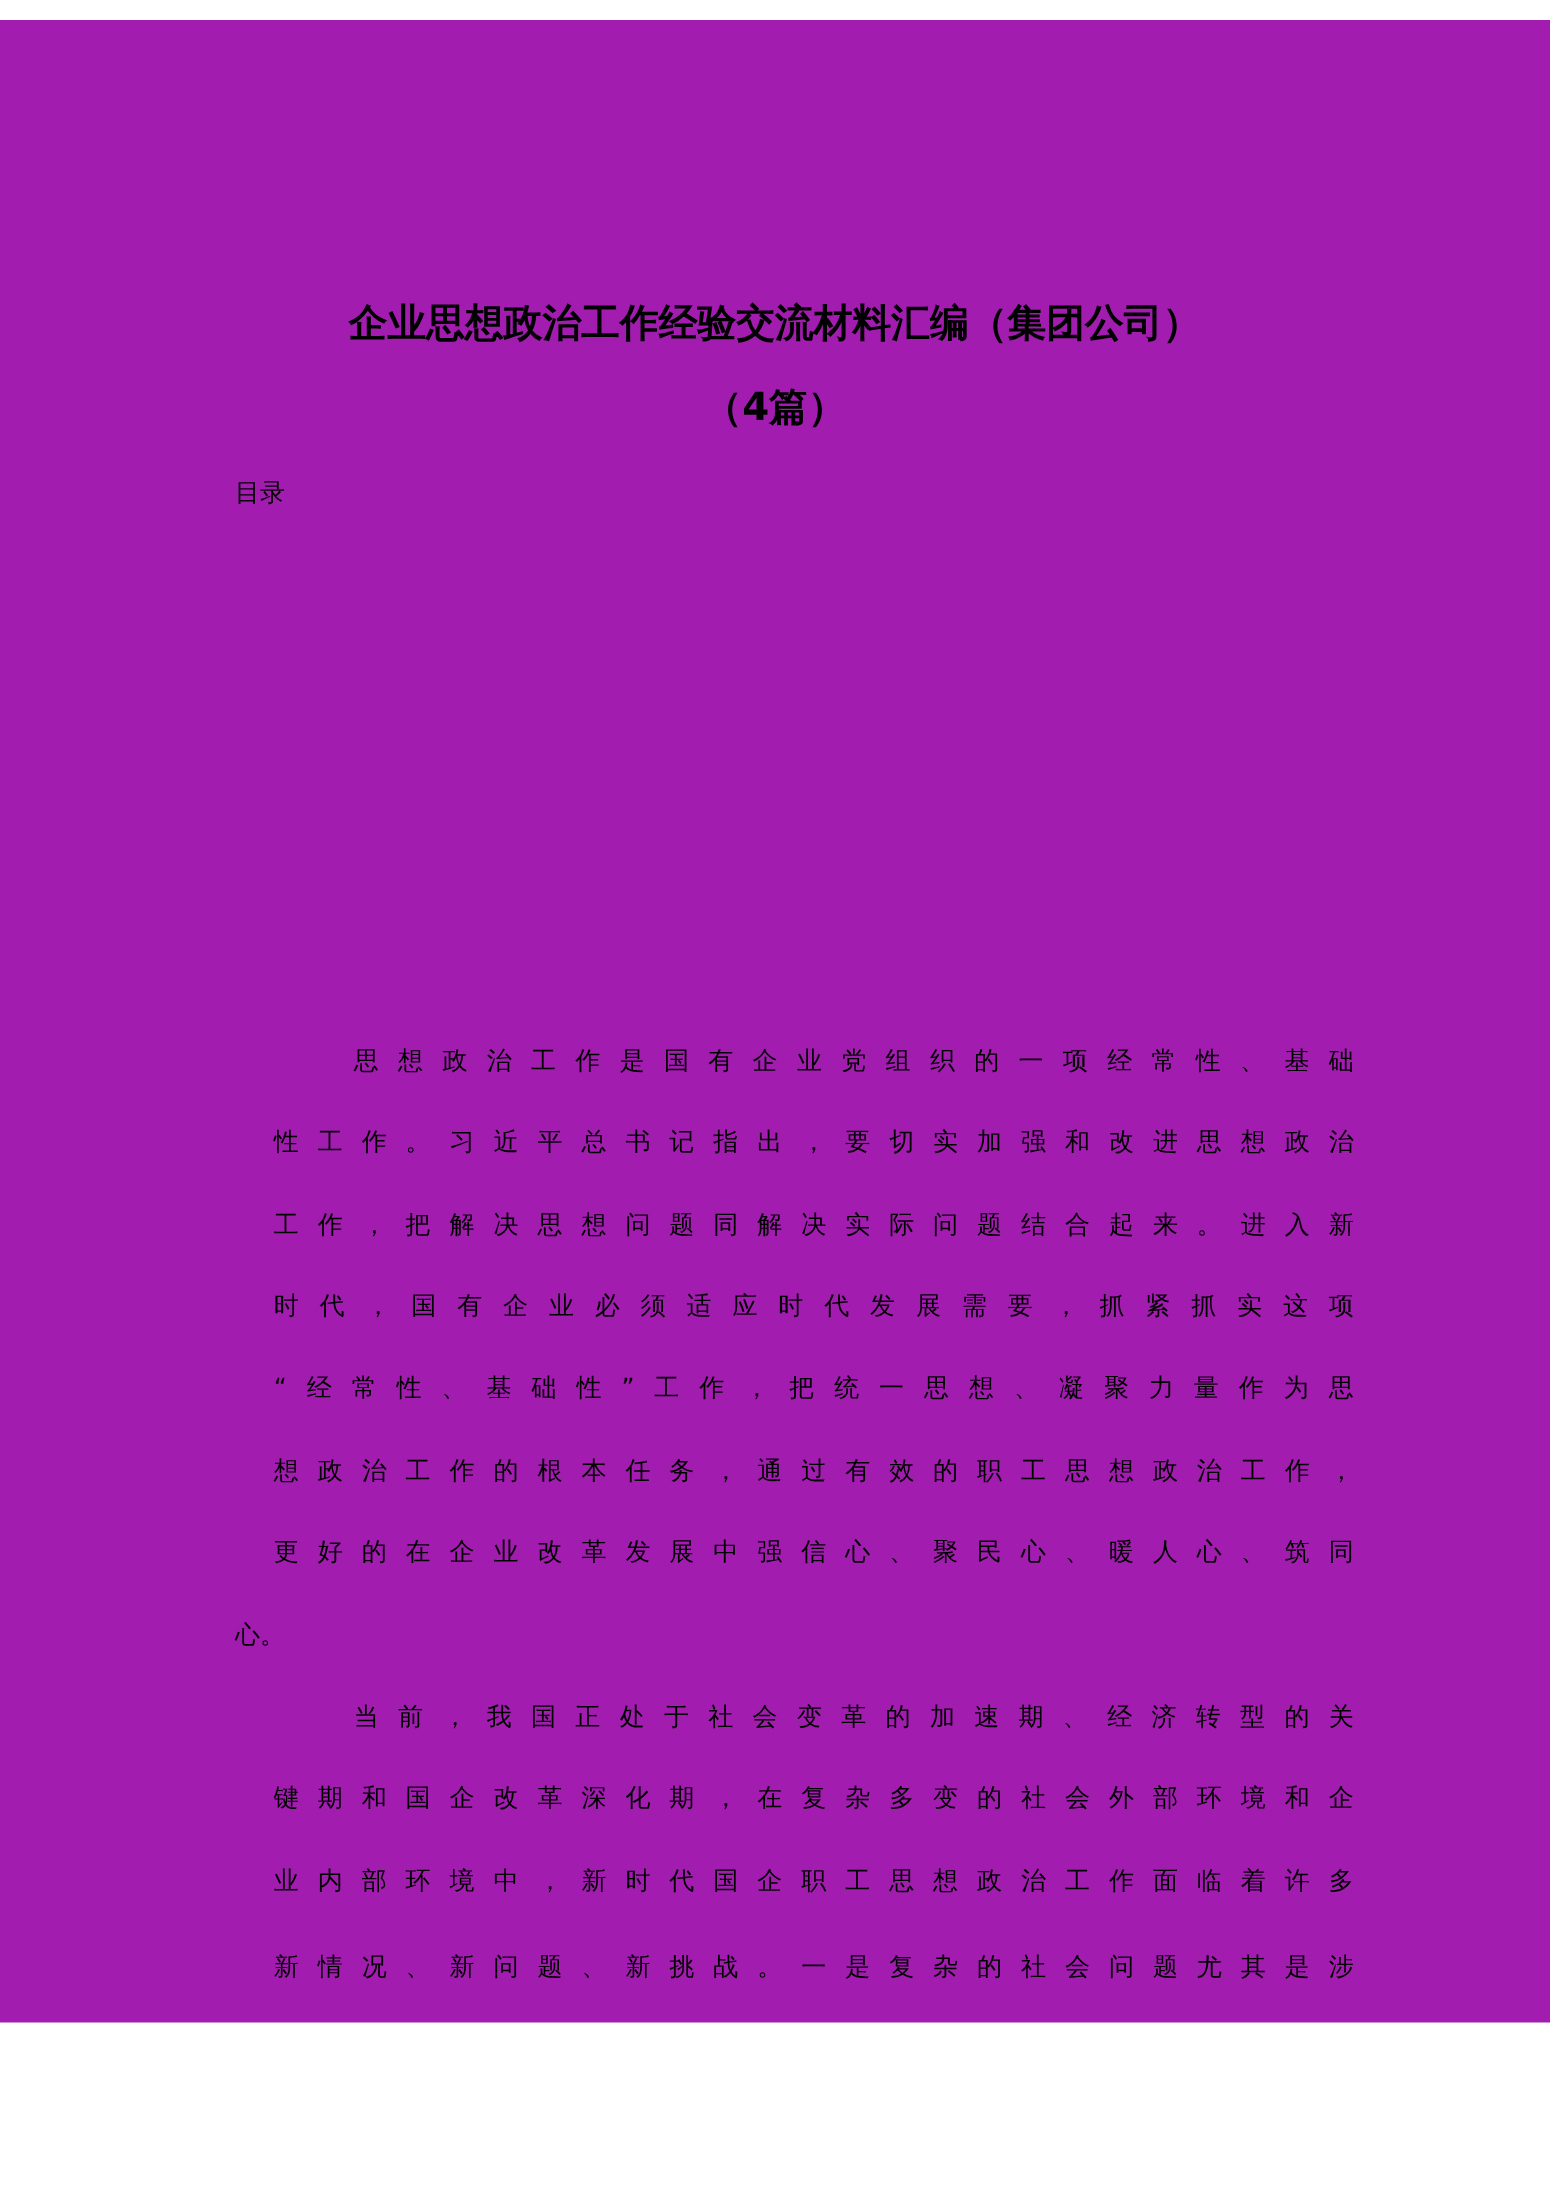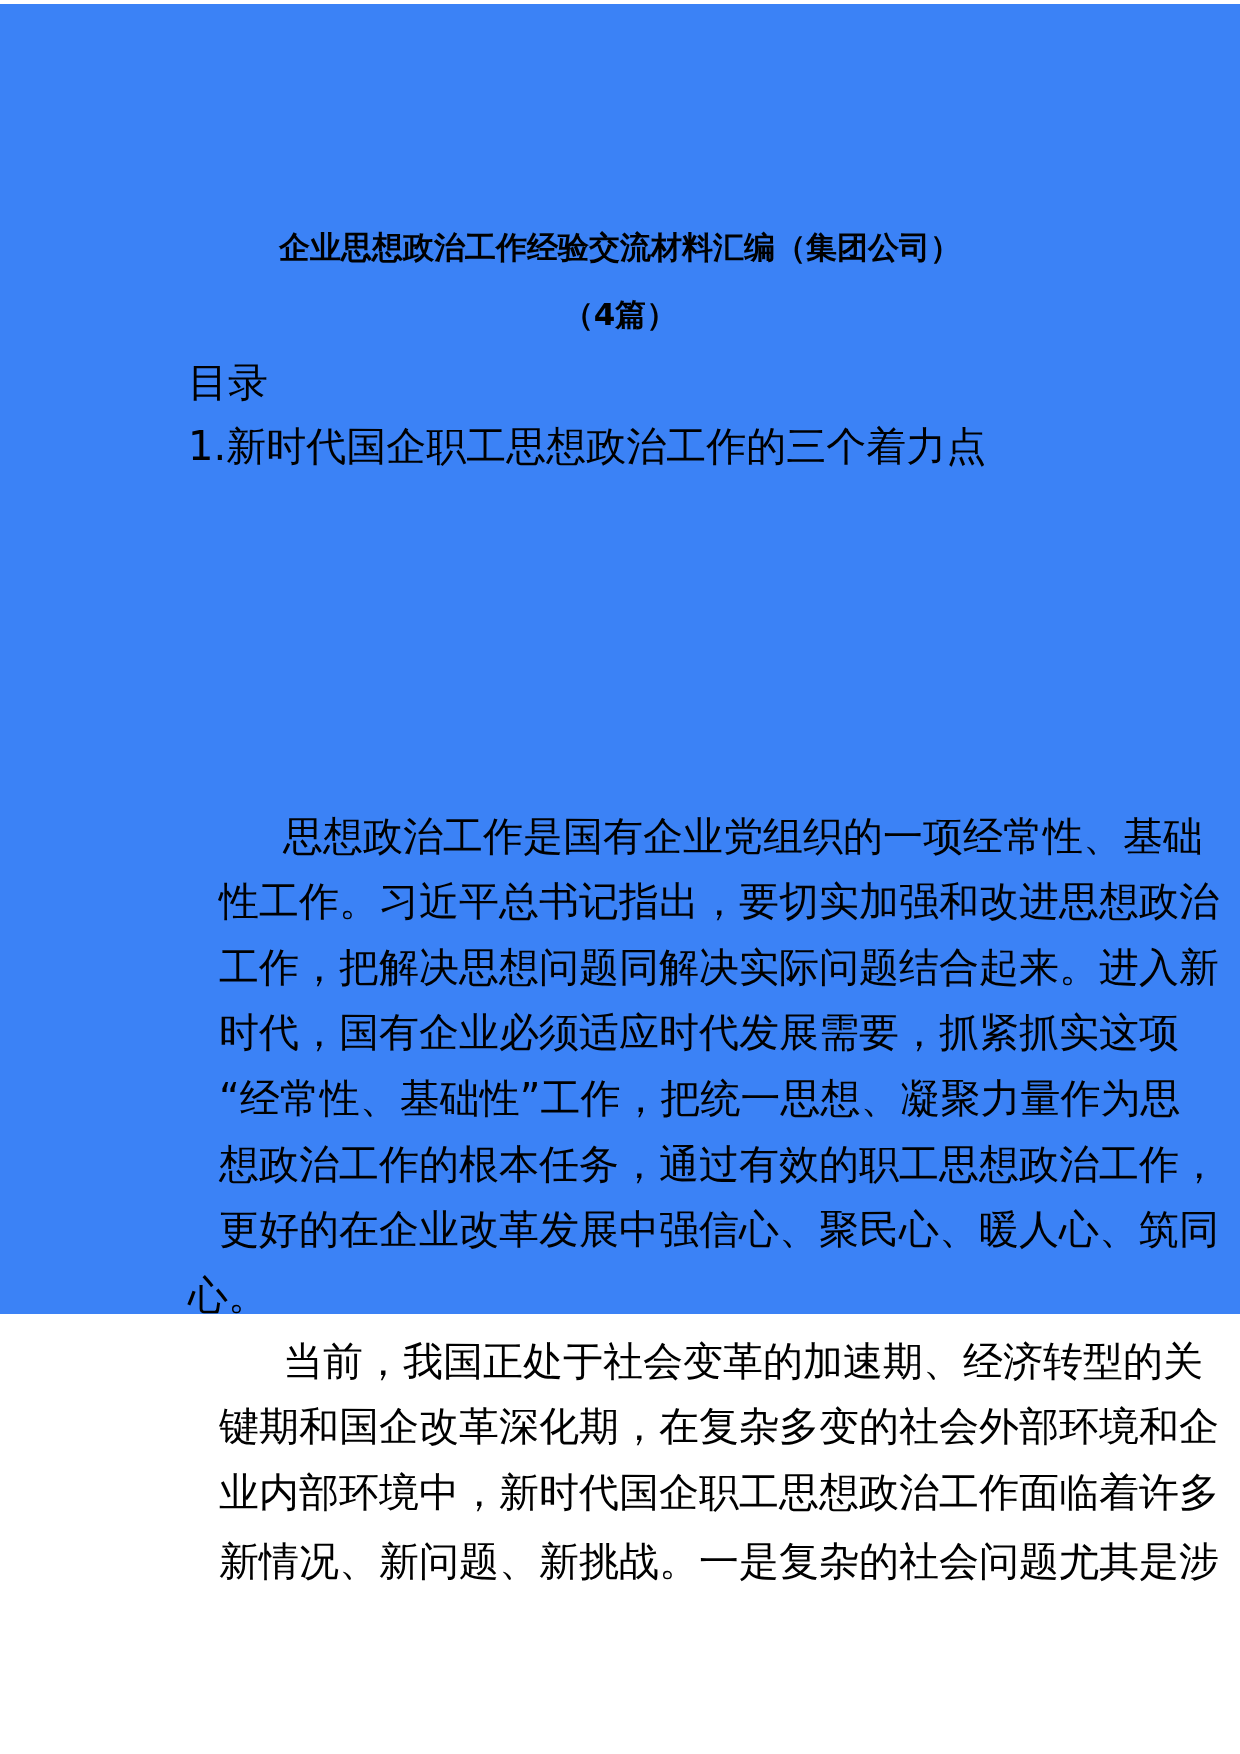--- a/index.html
+++ b/index.html
@@ -1,35 +1,34 @@
 <!DOCTYPE html>
 <html><head>
 <meta charset="utf-8">
 <style>
   html, body { margin: 0; padding: 0; background: #ffffff; }
   body { width: 1240px; height: 1754px; position: relative; overflow: hidden;
          font-family: "DejaVu Sans", "Liberation Sans", sans-serif; color: #000; }
-  .page { position: absolute; left: 0; top: 4px; width: 1240px; height: 1310px; background: #3b82f6; }
+  .page { position: absolute; left: 0; top: 16px; width: 1240px; height: 1602px; background: #a21caf; }
   .line { position: absolute; left: 188px; width: 864px; height: 66px; line-height: 66px;
-          font-size: 40px; white-space: nowrap; letter-spacing: 0px; }
+          font-size: 20px; white-space: nowrap; letter-spacing: 0px; }
   .center { left: 0; width: 1240px; text-align: center; font-weight: bold; }
   .title { font-size: 31px; }
   .indent { padding-left: 64px; box-sizing: border-box; }
   .justify { text-align: justify; text-align-last: justify; margin-left: 31px; }
 </style>
 </head>
 <body>
 
 <div class="page">
 
   <div class="line center title" style="top:210px;">企业思想政治工作经验交流材料汇编（集团公司）</div>
   <div class="line center title" style="top:277px;">（4篇）</div>
 
   <div class="line" style="top:345px;">目录</div>
-  <div class="line" style="top:409px;">1.新时代国企职工思想政治工作的三个着力点</div>
 
 
   <div>
     <div class="line indent justify" style="top:799px;">思想政治工作是国有企业党组织的一项经常性、基础</div>
     <div class="line justify" style="top:864px;">性工作。习近平总书记指出，要切实加强和改进思想政治</div>
     <div class="line justify" style="top:930px;">工作，把解决思想问题同解决实际问题结合起来。进入新</div>
     <div class="line justify" style="top:995px;">时代，国有企业必须适应时代发展需要，抓紧抓实这项</div>
     <div class="line justify" style="top:1061px;">“经常性、基础性”工作，把统一思想、凝聚力量作为思</div>
     <div class="line justify" style="top:1127px;">想政治工作的根本任务，通过有效的职工思想政治工作，</div>
     <div class="line justify" style="top:1192px;">更好的在企业改革发展中强信心、聚民心、暖人心、筑同</div>

